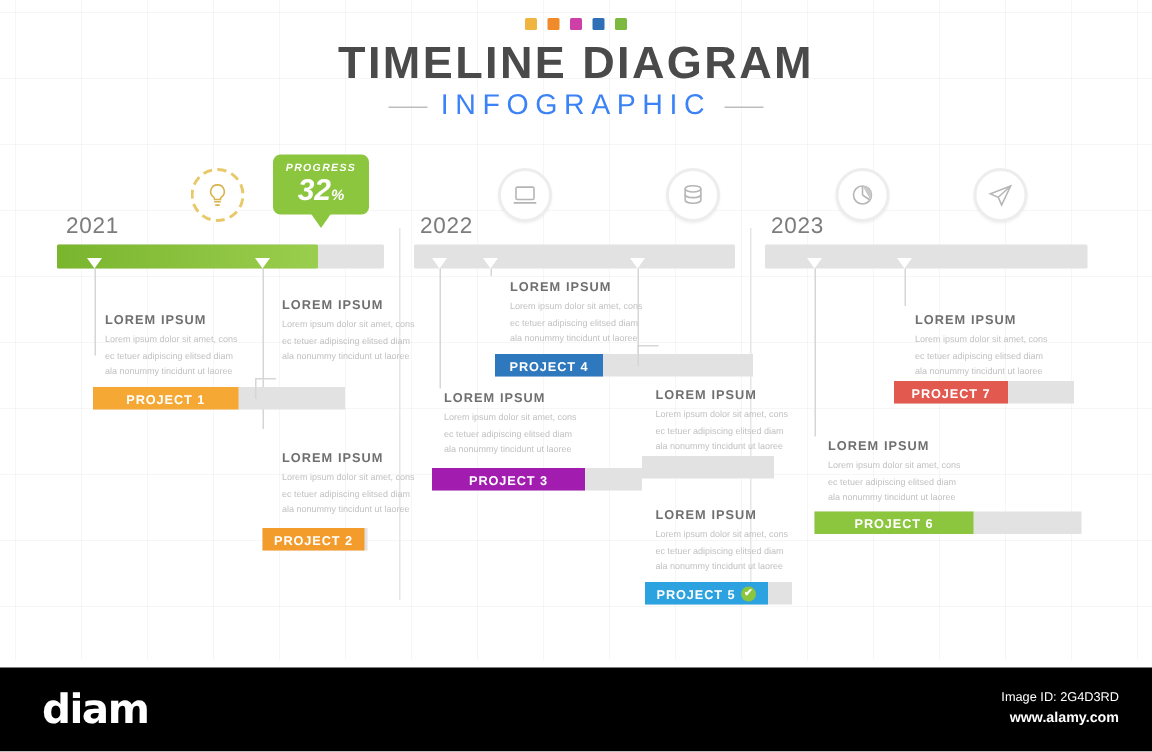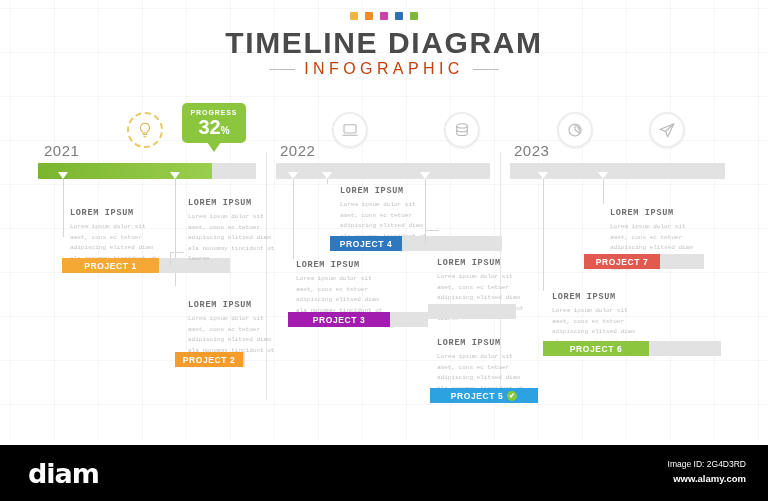--- a/index.html
+++ b/index.html
@@ -30,40 +30,41 @@
     position: absolute; left: 0; right: 0; top: 26px;
     text-align: center;
     font-size: 30px; letter-spacing: 1.6px; font-weight: bold;
     color: #4a4a4a;
   }
   #subtitle-wrap {
     position: absolute; left: 0; right: 0; top: 60px;
     display: flex; align-items: center; justify-content: center; gap: 9px;
   }
   #subtitle-wrap .rule { width: 26px; height: 1px; background: #bdbdbd; }
-  #subtitle { font-size: 16px; letter-spacing: 4.4px; color: #c2410c; }
+  #subtitle { font-size: 19px; letter-spacing: 4.4px; color: #3b82f6; }
 
   
   .icon-node {
     position: absolute; top: 112px;
     width: 36px; height: 36px; border-radius: 50%;
     background: #ffffff;
     display: flex; align-items: center; justify-content: center;
   }
   .icon-node.gray  { border: 2px solid #ededed; box-shadow: 0 1px 2px rgba(0,0,0,.06); }
   .icon-node.gold  { border: 2px dashed #e8c96a; }
   .icon-node svg { display: block; }
 
   
   #badge {
     position: absolute; left: 182px; top: 103px;
     width: 64px; height: 40px;
     background: #8cc63e; border-radius: 5px;
     display: flex; flex-direction: column; align-items: center; justify-content: center;
     color: #fff;
+    font-style: italic;
   }
   #badge .lbl { font-size: 7px; letter-spacing: .9px; font-weight: bold; line-height: 1; margin-bottom: 1px; }
   #badge .num { font-size: 20px; font-weight: bold; line-height: 1; }
   #badge .num sup { font-size: 10px; font-weight: bold; vertical-align: baseline; }
   #badge .ptr {
     position: absolute; left: 50%; margin-left: -7px; bottom: -9px;
     width: 0; height: 0;
     border-left: 7px solid transparent; border-right: 7px solid transparent;
     border-top: 10px solid #8cc63e;
   }
@@ -87,21 +88,21 @@
   
   .marker {
     position: absolute; width: 0; height: 0;
     border-left: 5px solid transparent; border-right: 5px solid transparent;
     border-top: 7px solid #ffffff;
     top: 172px;
   }
   .stem { position: absolute; width: 1px; background: #d6d6d6; top: 179px; }
 
   
-  .block { position: absolute; font-family: Liberation Mono, monospace; }
+  .block { position: absolute; }
   .block h4 {
     font-size: 8.5px; font-weight: bold; color: #6f6f6f;
     letter-spacing: .7px; margin-bottom: 4px;
   }
   .block p {
     font-size: 6px; line-height: 1.75; color: #c2c2c2;
     width: 92px;
   }
   .barrow { position: absolute; height: 15px; padding-left: 20px; }
   .barrow .rest {
@@ -280,42 +281,42 @@
   </div>
   <div class="barrow" style="left:428px; top:304px; width:88px">
     <div class="rest"></div>
   </div>
   <div class="block" style="left:437px; top:338px">
     <h4>LOREM IPSUM</h4>
     <p>Lorem ipsum dolor sit amet, cons ec tetuer adipiscing elitsed diam ala nonummy tincidunt ut laoree</p>
   </div>
   <div class="barrow" style="left:430px; top:388px; width:98px">
     <div class="rest"></div>
-    <div class="tag" style="width:108px; background:#2ca3e0">
+    <div class="tag" style="width:82px; background:#2ca3e0">
       <span>PROJECT 5</span>
       <span class="check">✔</span>
     </div>
   </div>
 
   <div class="block" style="left:552px; top:292px">
     <h4>LOREM IPSUM</h4>
     <p>Lorem ipsum dolor sit amet, cons ec tetuer adipiscing elitsed diam ala nonummy tincidunt ut laoree</p>
   </div>
   <div class="barrow" style="left:543px; top:341px; width:178px">
     <div class="rest"></div>
     <div class="tag" style="width:106px; background:#8cc63e">
       <span>PROJECT 6</span>
     </div>
   </div>
 
   <div class="block" style="left:610px; top:208px">
     <h4>LOREM IPSUM</h4>
     <p>Lorem ipsum dolor sit amet, cons ec tetuer adipiscing elitsed diam ala nonummy tincidunt ut laoree</p>
   </div>
-  <div class="barrow" style="left:584px; top:254px; width:120px">
+  <div class="barrow" style="left:596px; top:254px; width:120px">
     <div class="rest"></div>
     <div class="tag" style="width:76px; background:#e2594f">
       <span>PROJECT 7</span>
     </div>
   </div>
 
   <div id="footer">
     <div id="alamy-logo">diam</div>
     <div class="meta">
       <div class="id">Image ID: 2G4D3RD</div>

